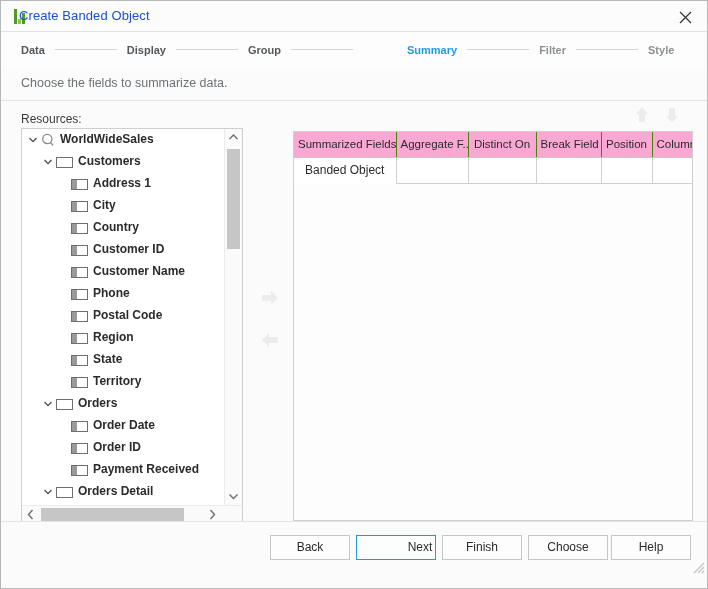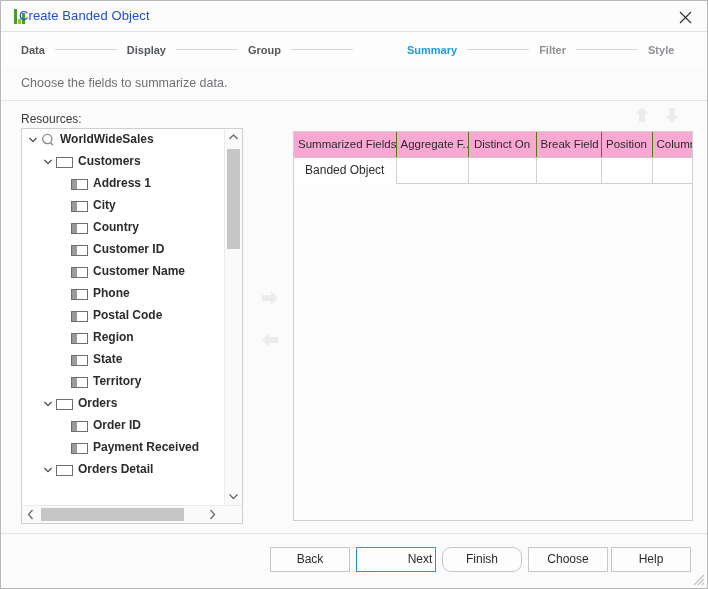--- a/index.html
+++ b/index.html
@@ -240,21 +240,21 @@
     white-space:nowrap;
   }
   table.grid td.first-cell{
     border-right:1px solid #d0d0d0;
     border-bottom:none;
     text-align:center;
   }
 
   
   .footer{
-    position:absolute;left:0;bottom:0;width:706px;height:55px;
+    position:absolute;left:0;bottom:12px;width:706px;height:55px;
     border-top:1px solid #e4e4e4;
     background:#fbfbfb;
     box-sizing:border-box;
   }
   .btn{
     position:absolute;top:13px;height:25px;width:80px;
     background:#fdfdfd;
     border:1px solid #c6c6c6;
     box-sizing:border-box;
     font-family:"Liberation Sans", sans-serif;
@@ -262,21 +262,21 @@
     text-align:center;
     line-height:23px;
     cursor:default;
     padding:0;
   }
   .btn.primary{
     border:1px solid #1e9be0;
   }
   .btn-back{left:269px;}
   .btn-next{left:355px;padding-left:48px;}
-  .btn-finish{left:441px;border-radius:9px;}
+  .btn-finish{left:441px;}
   .btn-cancel{left:527px;}
   .btn-help{left:610px;width:80px;}
 
   .grip{
     position:absolute;right:2px;bottom:2px;width:13px;height:13px;
   }
 </style>
 </head>
 <body>
 
@@ -387,20 +387,24 @@
             <span class="lbl">Territory</span>
           </div>
           <div class="tree-row lvl1">
             <span class="twisty">
               <svg width="10" height="10" viewBox="0 0 10 10">
                 <path d="M1.5,3 L5,6.6 L8.5,3" stroke="#4a4a4a" stroke-width="1.3" fill="none"></path>
               </svg>
             </span>
             <span class="ic-table"></span>
             <span class="lbl">Orders</span>
+          </div>
+          <div class="tree-row lvl2">
+            <span class="ic-field"></span>
+            <span class="lbl">Order Date</span>
           </div>
           <div class="tree-row lvl2">
             <span class="ic-field"></span>
             <span class="lbl">Order ID</span>
           </div>
           <div class="tree-row lvl2">
             <span class="ic-field"></span>
             <span class="lbl">Payment Received</span>
           </div>
           <div class="tree-row lvl1">

